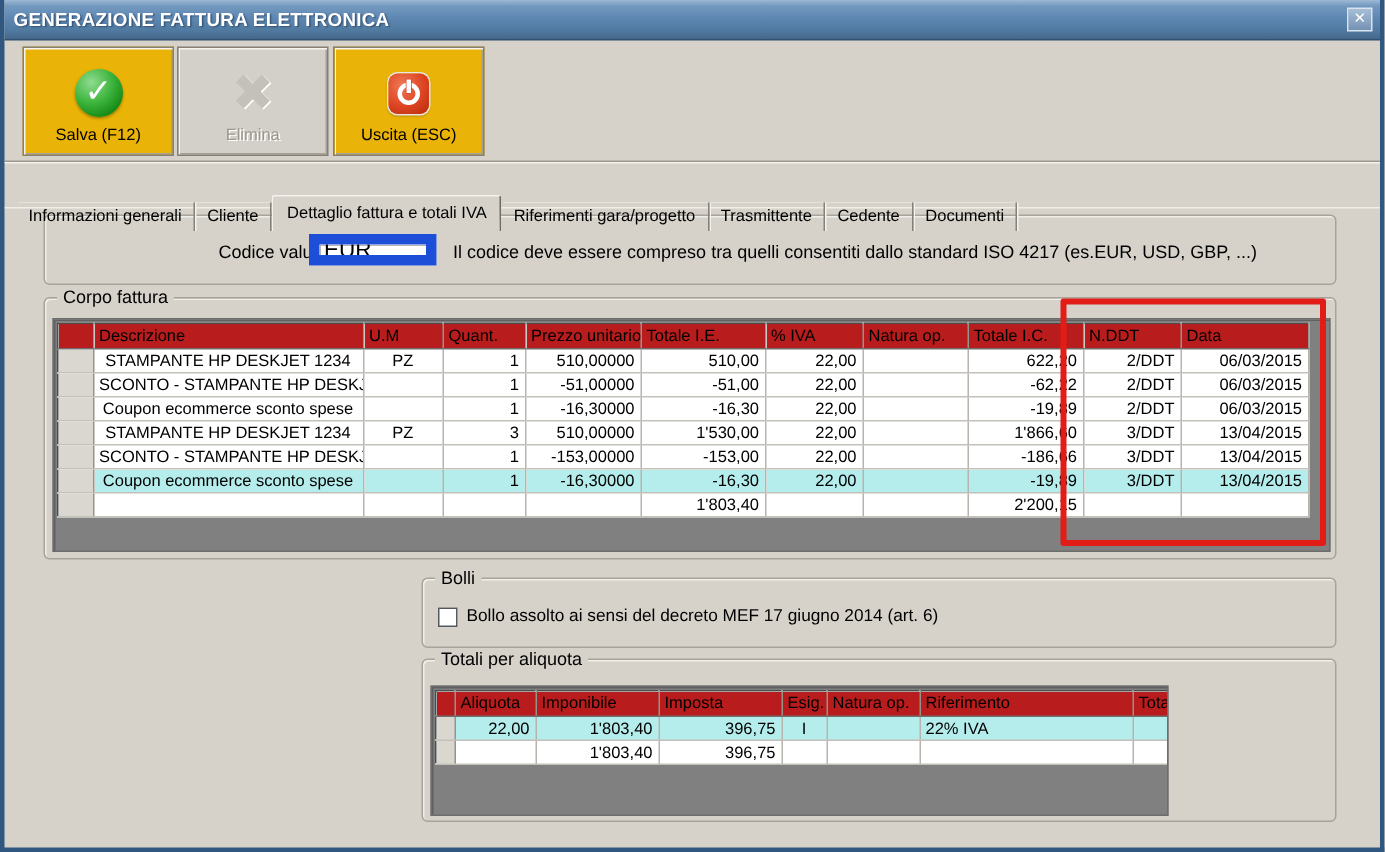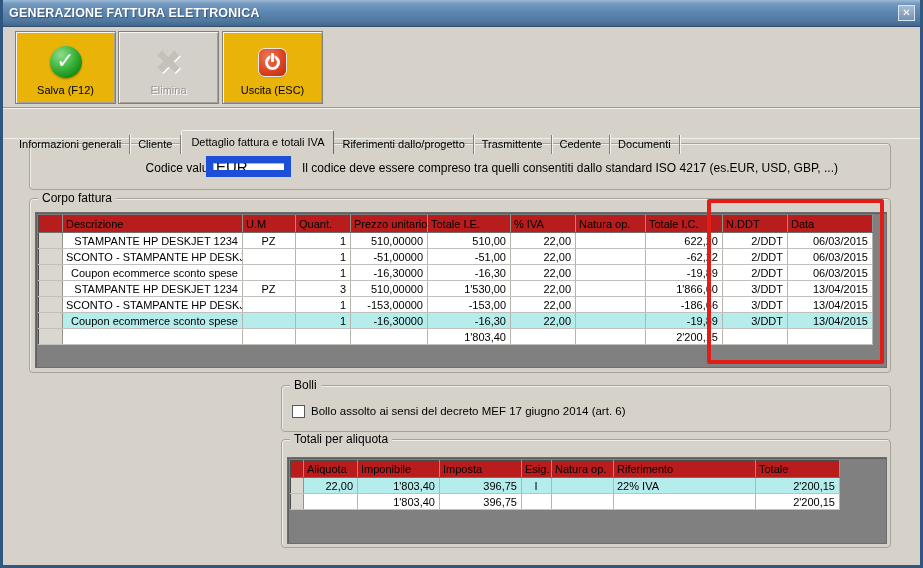--- a/index.html
+++ b/index.html
@@ -86,21 +86,21 @@
   table.grid tr.selected td.sel { background:#dad7d1; }
 
   
   .corpo { width:834px; }
   .corpo th:nth-child(1){width:24px} .corpo th:nth-child(2){width:180px}
   .corpo th:nth-child(3){width:53px} .corpo th:nth-child(4){width:55px}
   .corpo th:nth-child(5){width:77px} .corpo th:nth-child(6){width:83px}
   .corpo th:nth-child(7){width:65px} .corpo th:nth-child(8){width:70px}
   .corpo th:nth-child(9){width:77px} .corpo th:nth-child(10){width:65px}
   .corpo th:nth-child(11){width:85px}
-  .corpo td:nth-child(2){text-align:right}
+  .corpo td:nth-child(2){text-align:center}
   .corpo td:nth-child(3){text-align:center}
   .corpo td:nth-child(8){text-align:left}
 
   
   .tot { width:549px; }
   .tot th:nth-child(1){width:13px} .tot th:nth-child(2){width:54px}
   .tot th:nth-child(3){width:82px} .tot th:nth-child(4){width:82px}
   .tot th:nth-child(5){width:30px} .tot th:nth-child(6){width:62px}
   .tot th:nth-child(7){width:142px} .tot th:nth-child(8){width:84px}
   .tot td:nth-child(5){text-align:center}
@@ -147,21 +147,21 @@
     <span class="lbl">Uscita (ESC)</span>
   </div>
 
   <div class="toolbar-sep"></div>
 
   <div class="tab-baseline"></div>
   <div class="tabstrip">
     <span class="tab">Informazioni generali</span>
     <span class="tab">Cliente</span>
     <span class="tab active">Dettaglio fattura e totali IVA</span>
-    <span class="tab">Riferimenti dallo/progetto</span>
+    <span class="tab">Riferimenti gara/progetto</span>
     <span class="tab">Trasmittente</span>
     <span class="tab">Cedente</span>
     <span class="tab">Documenti</span>
   </div>
 
   <div class="groupbox" style="left:26px; top:143px; width:862px; height:47px">
     <span class="cur-label">Codice valuta :</span>
     <input class="cur-input" value="EUR" style="">
     <span class="cur-hint">Il codice deve essere compreso tra quelli consentiti dallo standard ISO 4217 (es.EUR, USD, GBP, ...)</span>
   </div>
@@ -285,21 +285,21 @@
   <div class="annotation"></div>
 
   <div class="groupbox" style="left:278px; top:385px; width:610px; height:47px">
     <span class="gb-title">Bolli</span>
     <span class="checkbox"></span>
     <span class="chk-label">Bollo assolto ai sensi del decreto MEF 17 giugno 2014 (art. 6)</span>
   </div>
 
   <div class="groupbox" style="left:278px; top:439px; width:610px; height:109px">
     <span class="gb-title">Totali per aliquota</span>
-    <div class="grid-panel" style="left:5px; top:17px; width:600px; height:87px">
+    <div class="grid-panel" style="left:5px; top:17px; width:492px; height:87px">
       <table class="grid tot">
         <thead>
             <tr>
               <th></th>
               <th>Aliquota</th>
               <th>Imponibile</th>
               <th>Imposta</th>
               <th>Esig.</th>
               <th>Natura op.</th>
               <th>Riferimento</th>

